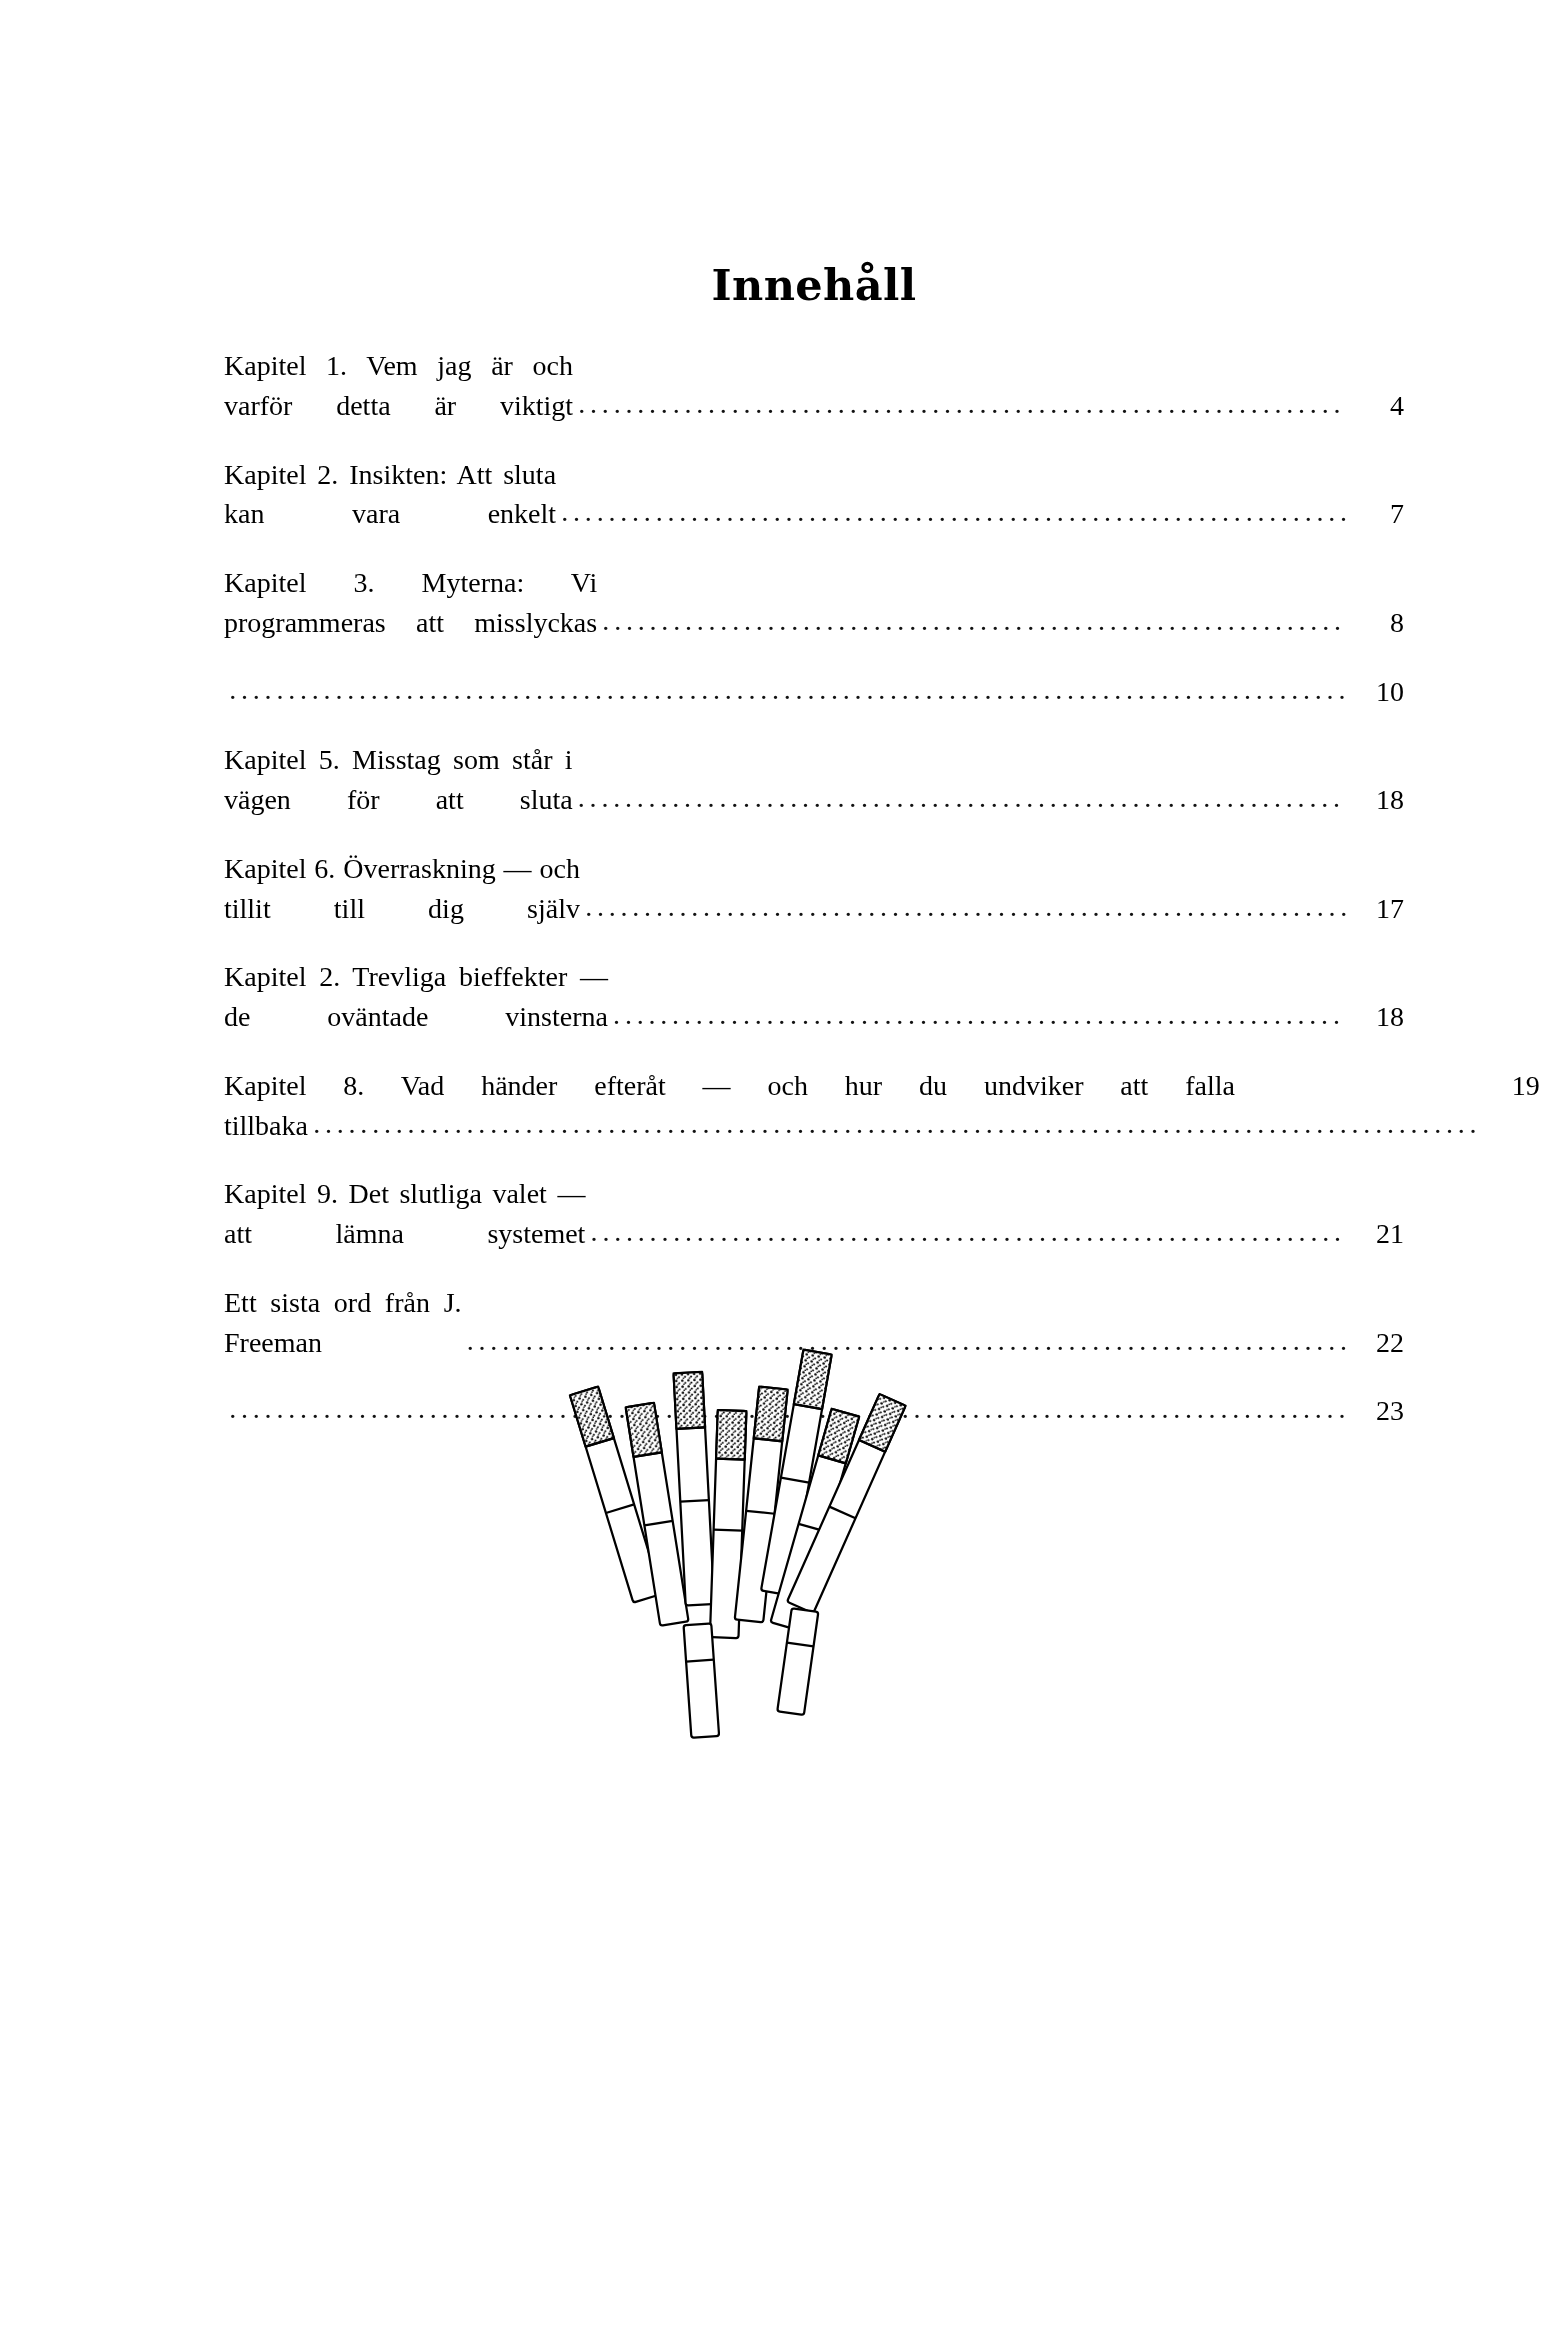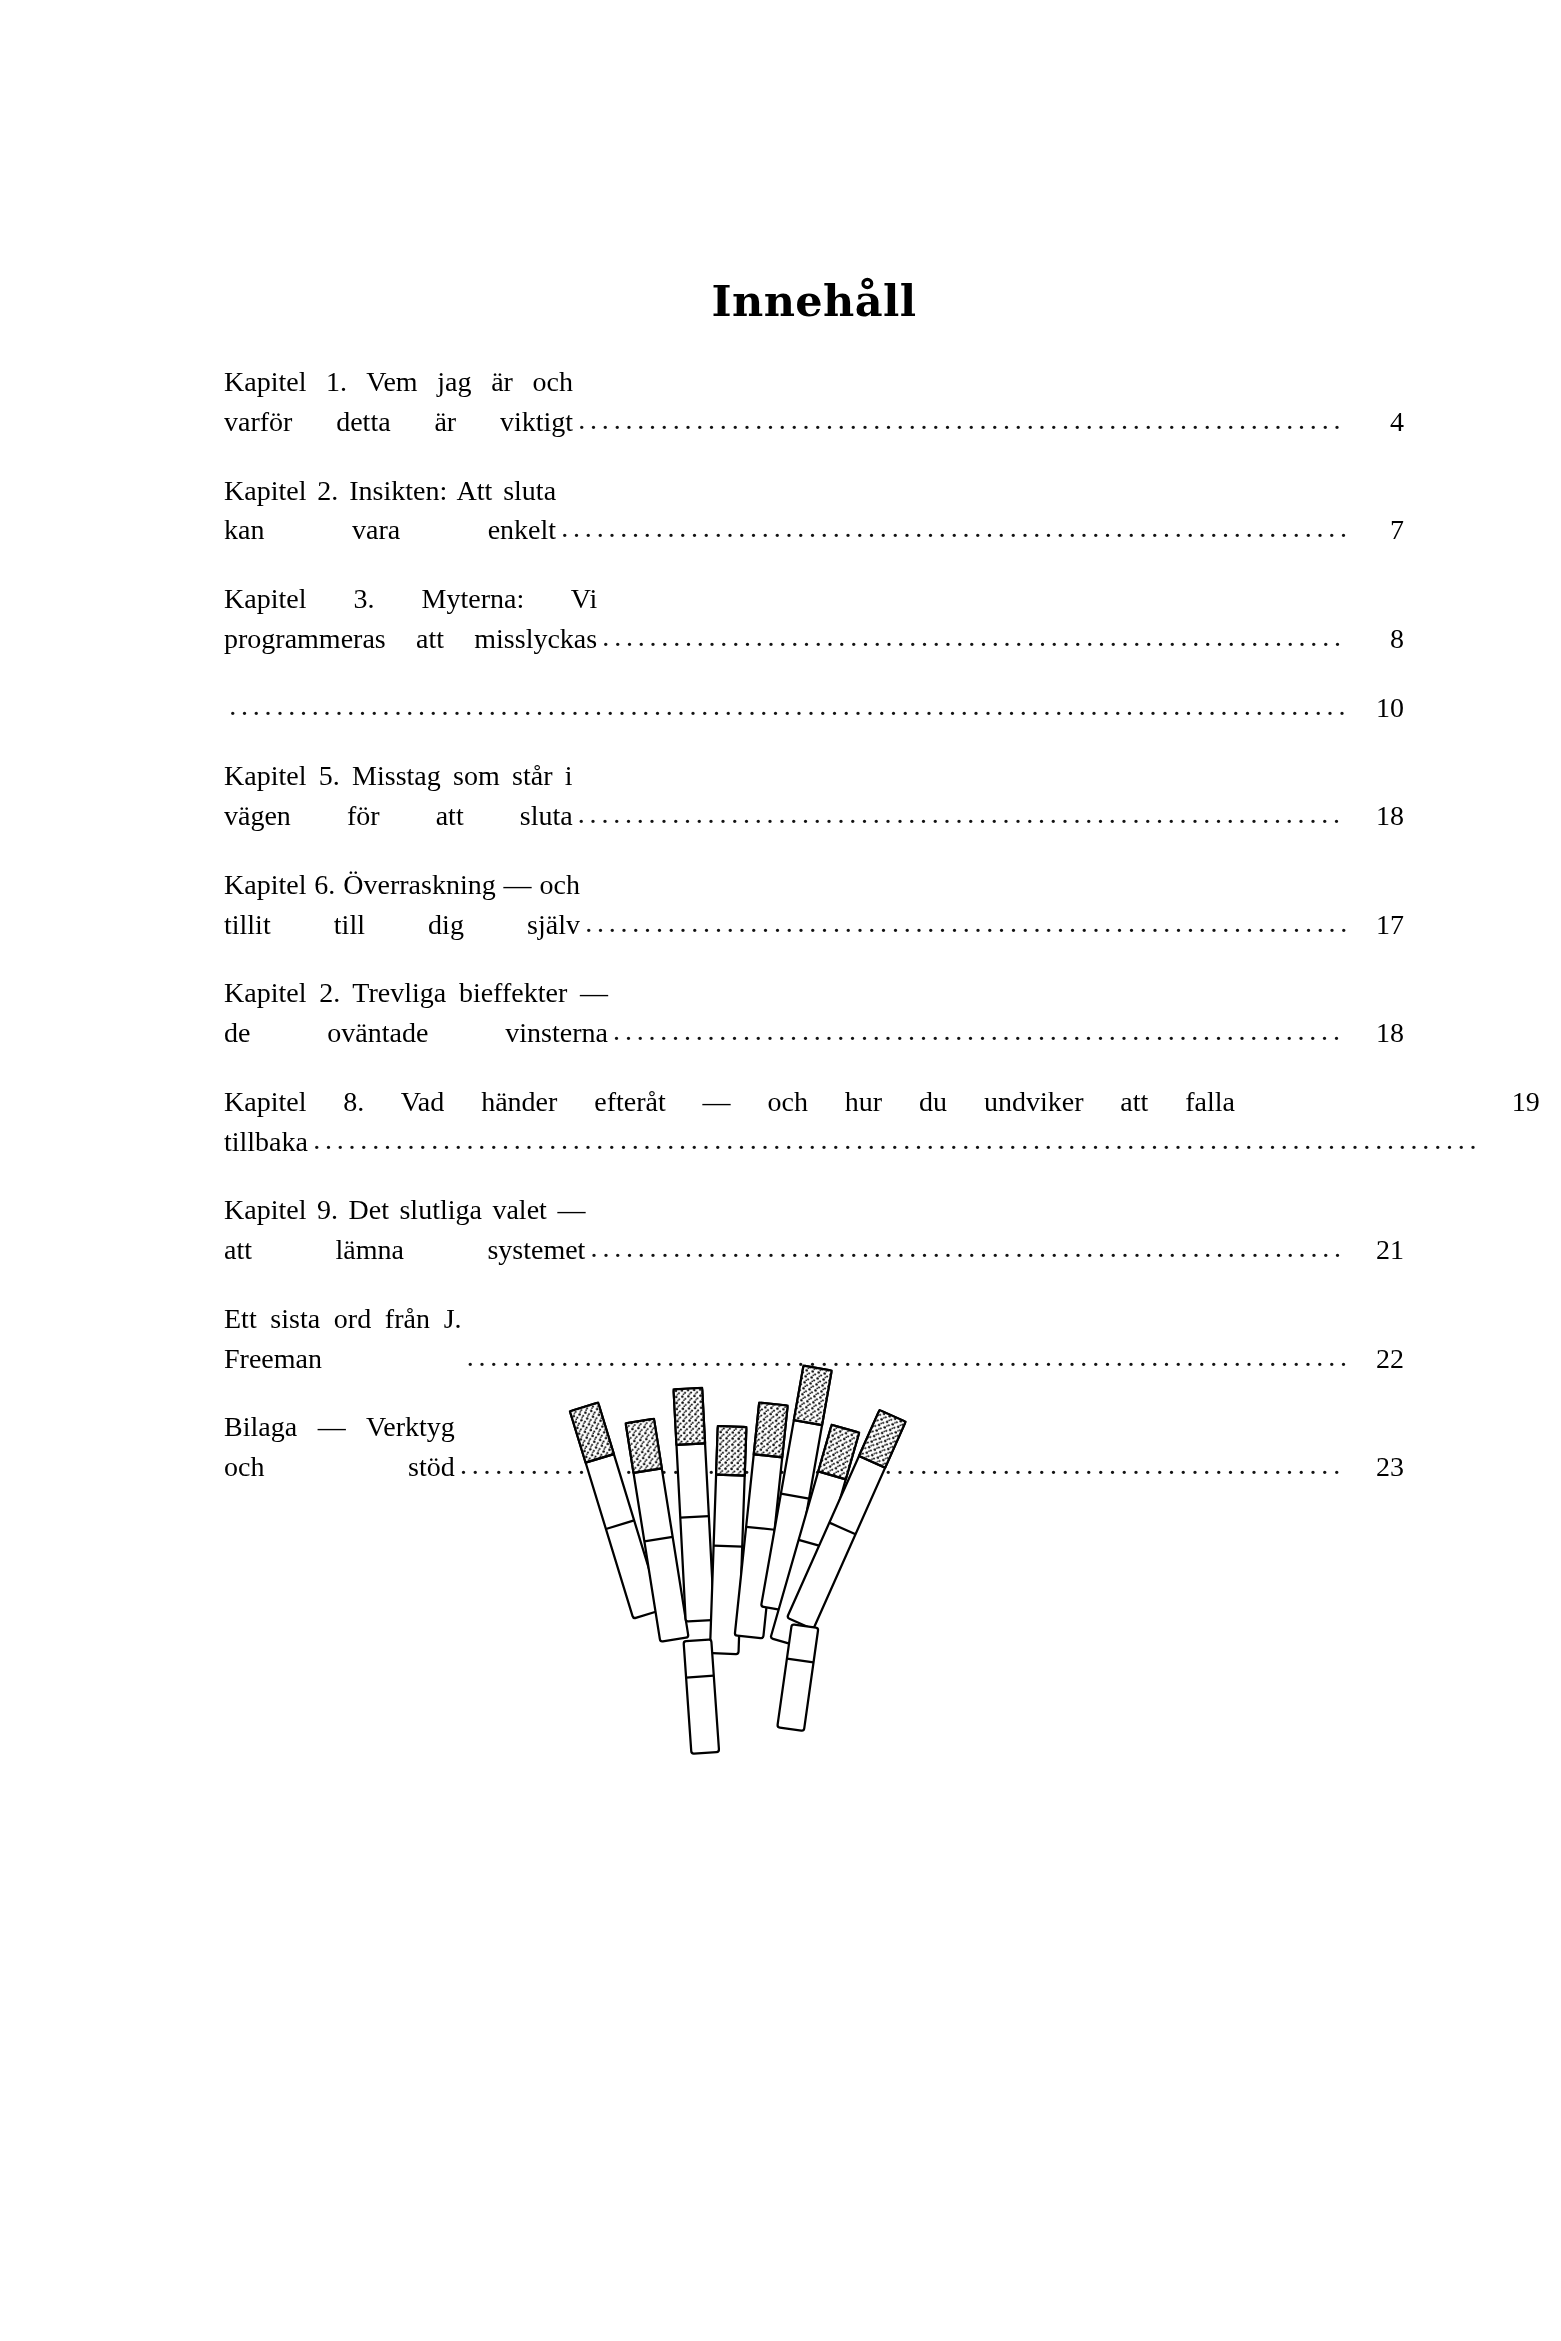--- a/index.html
+++ b/index.html
@@ -5,21 +5,21 @@
   html, body {
     margin: 0;
     padding: 0;
     background: #ffffff;
   }
   .page {
     position: relative;
     width: 1561px;
     height: 2326px;
     background: #ffffff;
-    margin: 16px auto;
+    margin: 0 auto;
     overflow: hidden;
     font-family: "Liberation Serif", "DejaVu Serif", serif;
     color: #000000;
   }
   .content {
     position: absolute;
     left: 224px;
     top: 260px;
     width: 1180px;
   }
@@ -175,21 +175,20 @@
         <span class="page-num">21</span>
       </li>
 
       <li class="toc-entry">
         <span class="entry-text">Ett sista ord från J. Freeman</span>
         <span class="dots">...................................................................................................</span>
         <span class="page-num">22</span>
       </li>
 
       <li class="toc-entry">
-        <span class="entry-text">Bilaga — Verktyg och stöd</span>
         <span class="dots">...................................................................................................</span>
         <span class="page-num">23</span>
       </li>
 
     </ul>
   </div>
 
   <div class="illustration">
     <svg viewBox="0 0 500 520" xmlns="http://www.w3.org/2000/svg">
       <defs>

